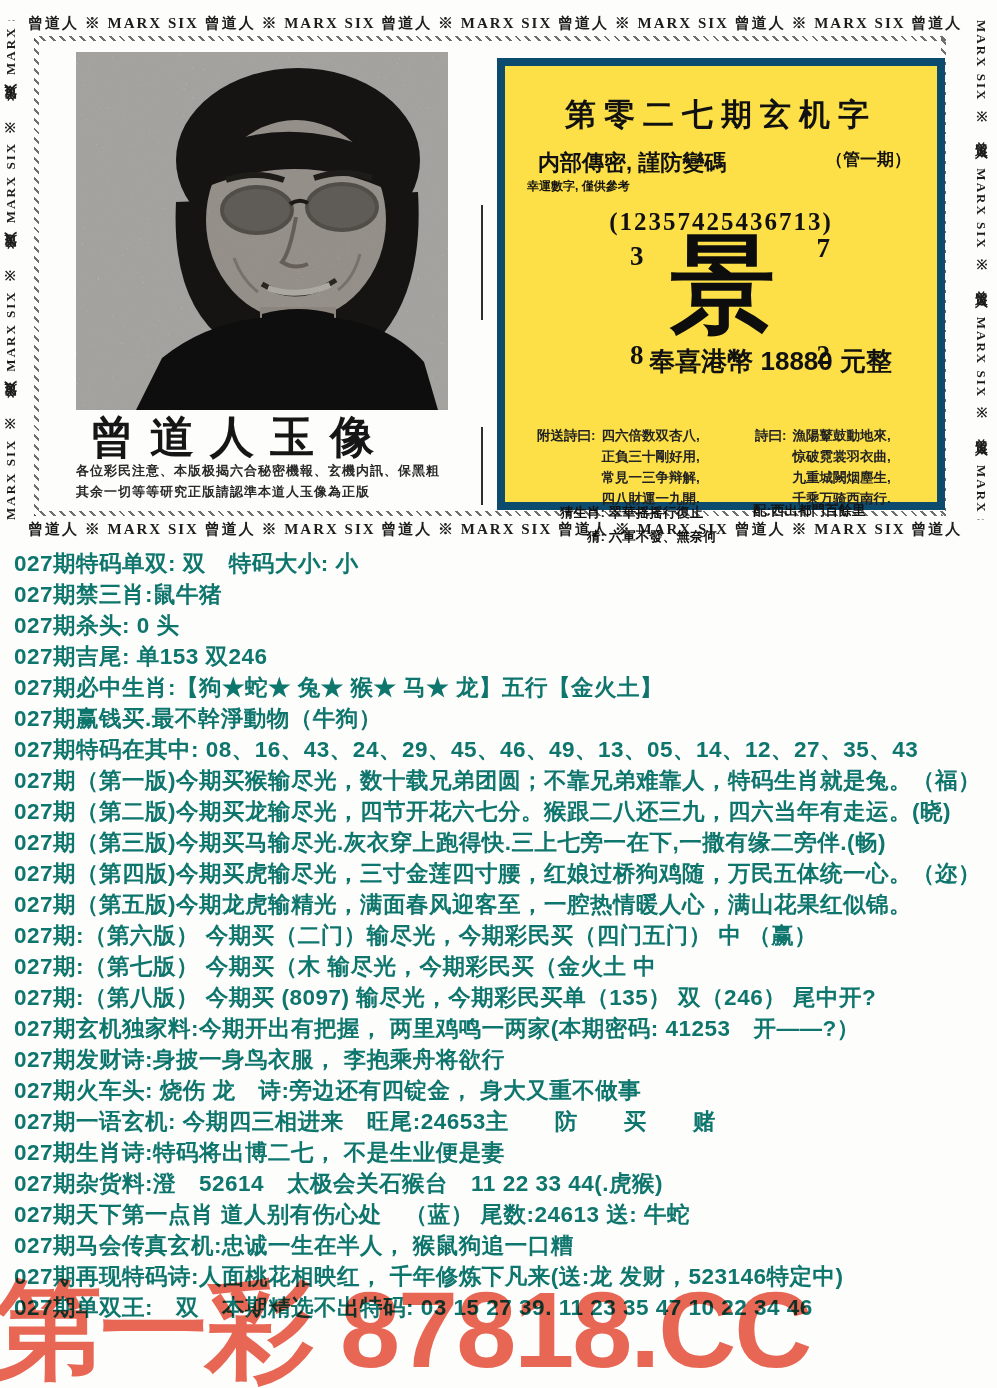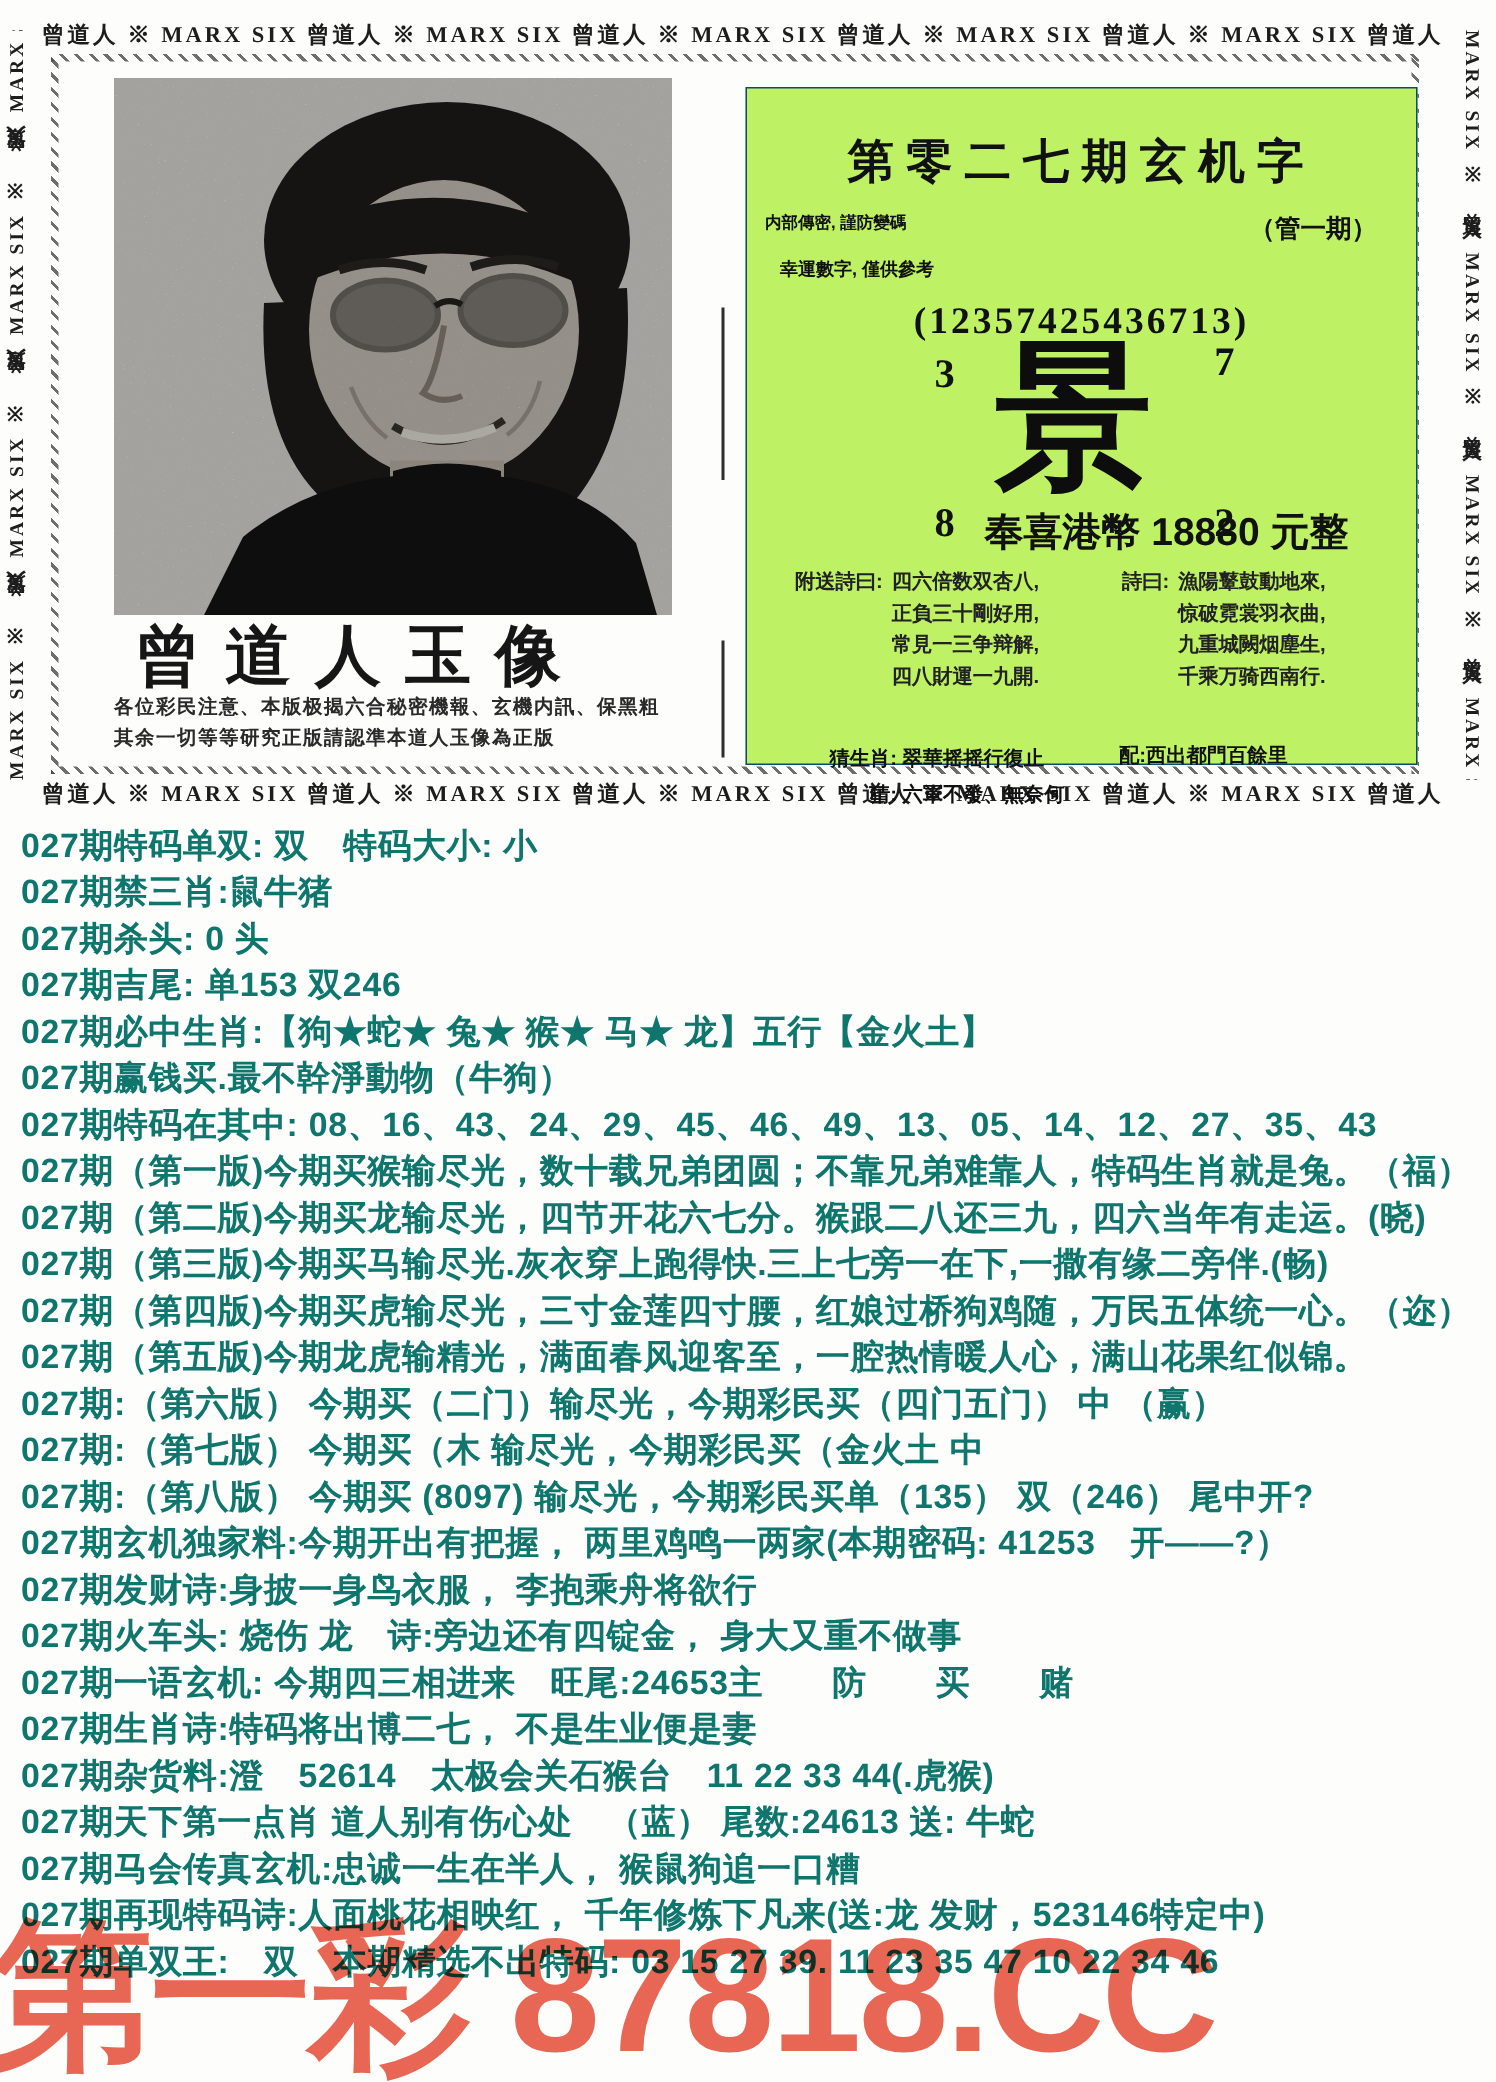--- a/index.html
+++ b/index.html
@@ -28,40 +28,40 @@
   .portrait { position:absolute; left:76px; top:52px; width:372px; height:358px; background:#e6e4e0; }
   .portrait svg { display:block; width:100%; height:100%; }
   .portrait-caption { position:absolute; left:90px; top:408px; width:350px; 
     font-size:44px; font-weight:bold; letter-spacing:16px; color:#161616;
     font-family:"Liberation Serif", serif; }
   .portrait-note { position:absolute; left:76px; width:395px; font-size:13px; font-weight:bold;
     color:#2a2a2a; letter-spacing:1px; white-space:nowrap; }
   .note1 { top:462px; } .note2 { top:483px; }
 
   
-  .mbox { position:absolute; left:497px; top:58px; width:448px; height:452px; border:1px solid #0c4a6e; background:#bef264; }
+  .mbox { position:absolute; left:497px; top:58px; width:448px; height:452px; border:8px solid #0c4a6e; background:#fde047; }
   .stray-line { position:absolute; width:2px; background:#2e2e2e; }
   .stray1 { left:481px; top:205px; height:115px; }
   .stray2 { left:481px; top:427px; height:78px; }
   .mbox-title { position:absolute; left:0; top:28px; width:100%; text-align:center;
     font-size:31px; font-weight:bold; letter-spacing:8px; font-family:"Liberation Serif", serif; }
-  .mbox-sub1 { position:absolute; left:12px; top:82px; font-size:11px; font-weight:bold;text-align:center; }
+  .mbox-sub1 { position:absolute; left:33px; top:82px; font-size:22px; font-weight:bold;text-align:center; }
   .mbox-sub1r { position:absolute; right:26px; top:82px; font-size:17px; font-weight:bold; }
   .mbox-sub2 { position:absolute; left:22px; top:112px; font-size:12px; font-weight:bold; }
   .mbox-num { position:absolute; left:0; top:142px; width:100%; text-align:center;
     font-size:25px; font-weight:bold; letter-spacing:2px; font-family:"Liberation Serif", serif; }
   .glyph-area { position:absolute; left:125px; top:175px; width:200px; height:130px; }
   .glyph { position:absolute; left:40px; top:-8px; font-size:105px; line-height:1;
     font-weight:bold; font-family:"Liberation Serif", serif; color:#0d0d0d; }
   .corner { position:absolute; font-size:27px; font-weight:bold; font-family:"Liberation Serif", serif; }
   .c-tl { left:0; top:0; } .c-tr { right:0; top:-8px; } .c-bl { left:0; bottom:0; } .c-br { right:0; bottom:0; }
   .mbox-price { position:absolute; right:45px; top:278px; font-size:26px; font-weight:bold; }
   .poem { position:absolute; top:318px; font-size:13.5px; font-weight:bold; color:#222; line-height:21px; }
   .poem-left { left:32px; } .poem-right { left:250px; }
-  .poem-row { display:flex; gap:6px; }
+  .poem-row { display:flex; gap:6px;margin-top:41px; }
   .poem-lines div { white-space:nowrap; }
   .guess-zodiac { position:absolute; left:55px; top:438px; font-size:13.5px; font-weight:bold; }
   .match-line { position:absolute; left:248px; top:436px; font-size:13.5px; font-weight:bold; }
   .guess-line { position:absolute; left:82px; top:462px; font-size:13.5px; font-weight:bold; }
 
   
   .body-lines { position:absolute; left:14px; top:548px; width:975px; display:flex; flex-direction:column; }
   .bline { font-size:22.5px; font-weight:600; line-height:31px; white-space:nowrap;
     letter-spacing:.5px; color:#0f766e; }
 

